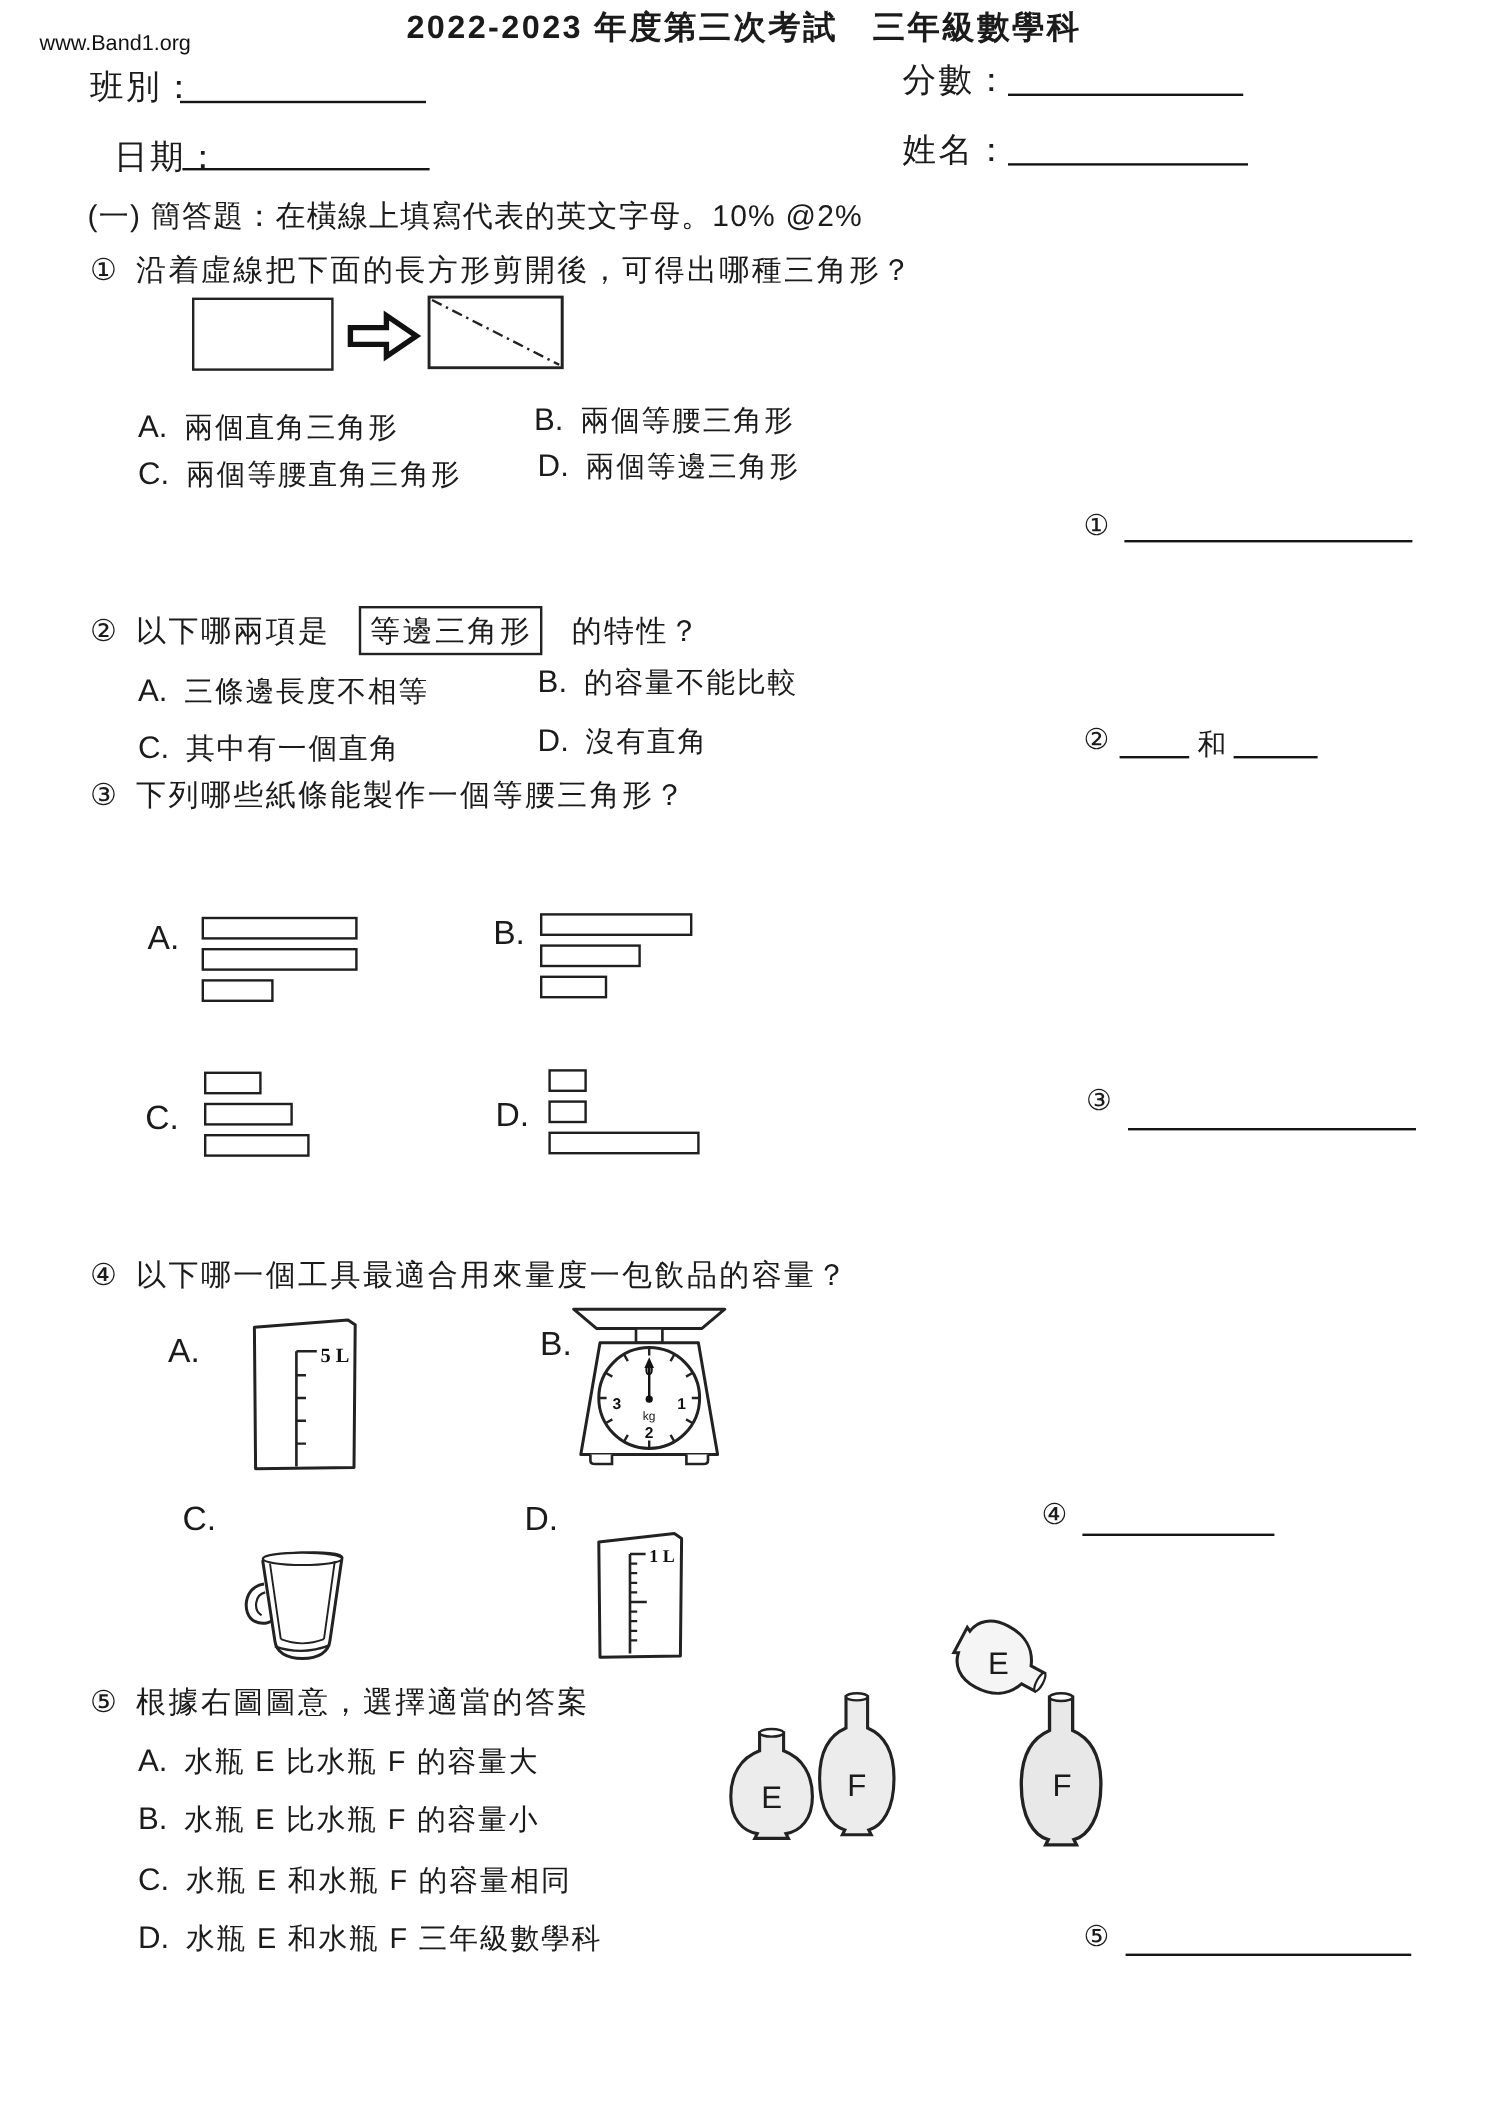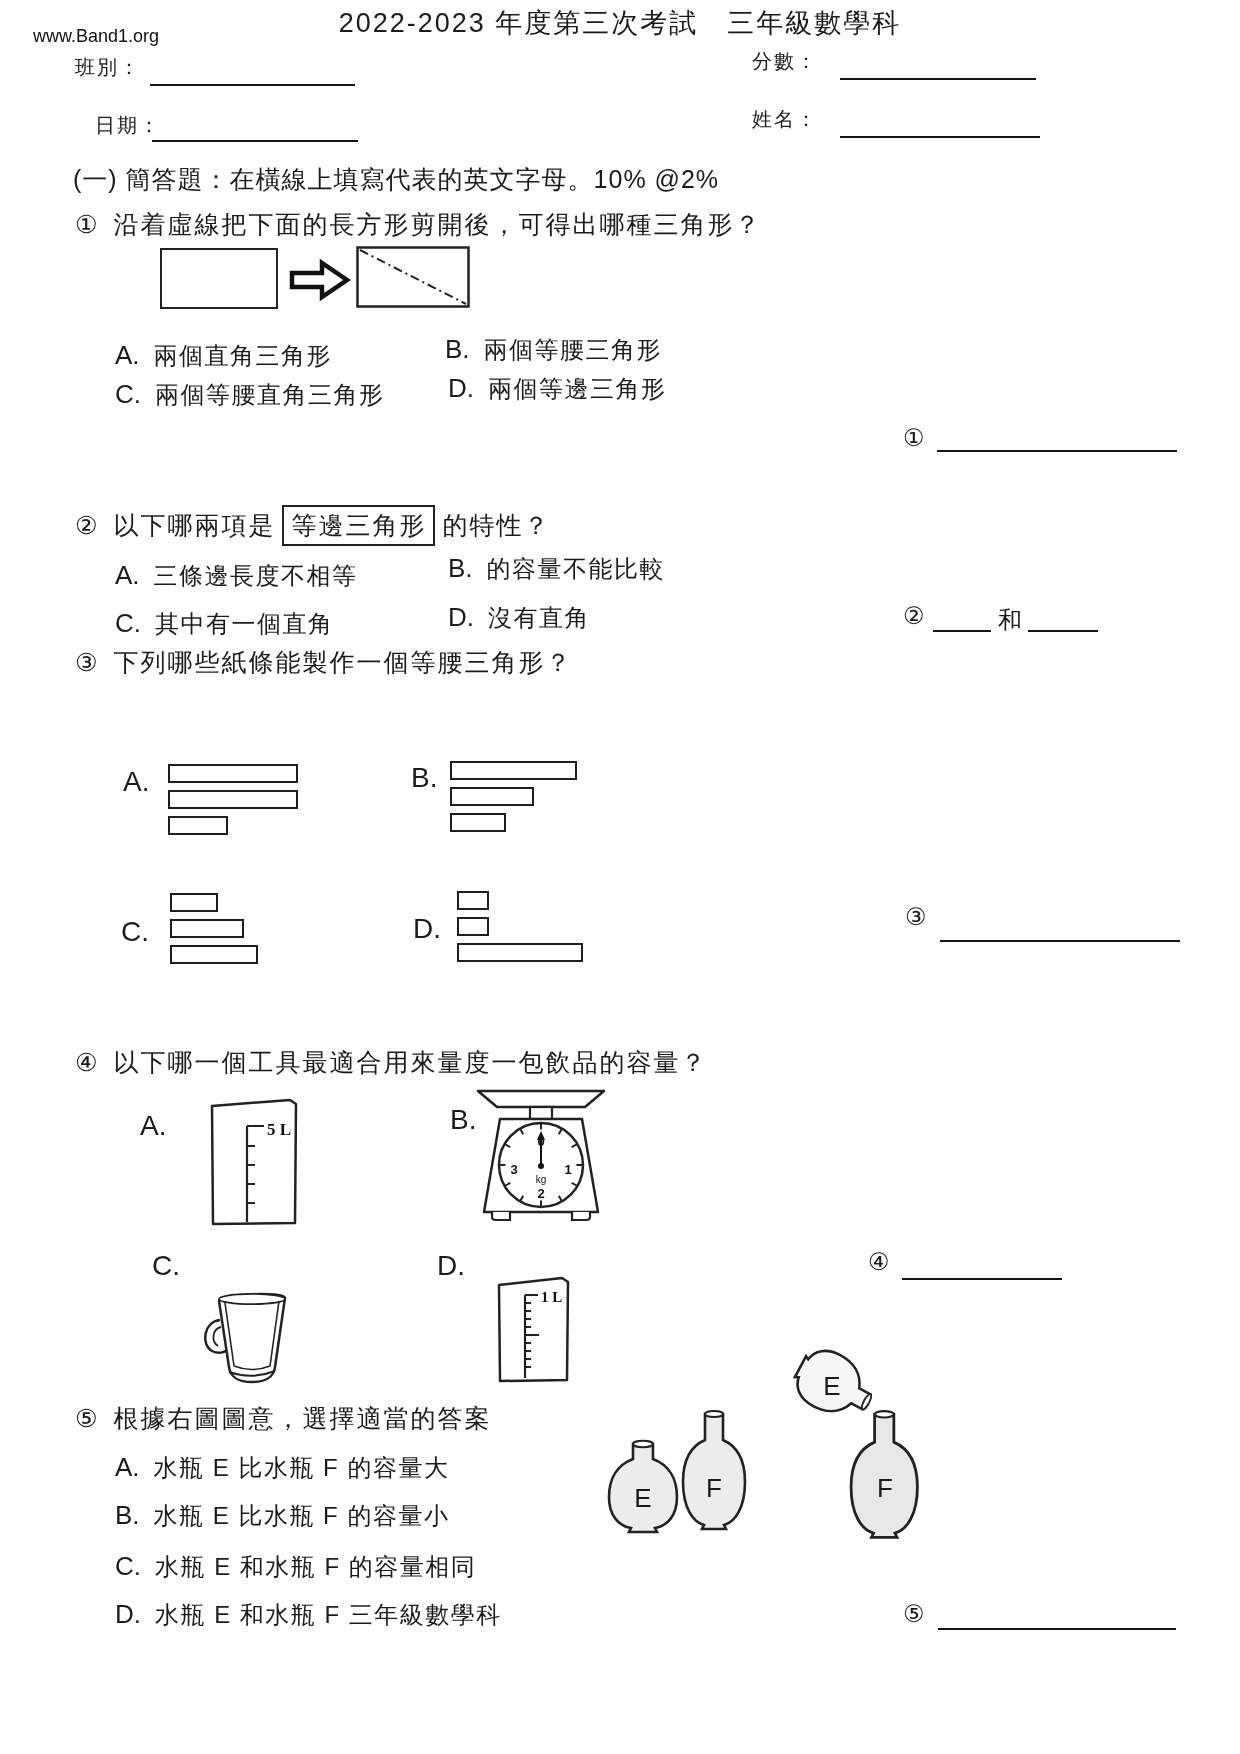--- a/index.html
+++ b/index.html
@@ -3,31 +3,31 @@
 <meta charset="utf-8">
 <style>
   * { margin:0; padding:0; box-sizing:border-box; }
   html,body { background:#ffffff; }
   .page {
     position:relative; width:1240px; height:1754px; background:#fff;
     font-family:"Liberation Sans","DejaVu Sans",sans-serif; color:#1b1b1b;
     overflow:hidden;
   }
   .abs { position:absolute; white-space:nowrap; }
-  .title { width:100%; text-align:center; font-size:27px; font-weight:normal; letter-spacing:2px; }
+  .title { width:100%; text-align:center; font-size:27px; font-weight:bold; letter-spacing:2px; }
   .watermark { font-size:18px; color:#111; }
-  .fieldlabel { font-size:20px; letter-spacing:2px; }
+  .fieldlabel { font-size:28px; letter-spacing:2px; }
   .blankline { position:absolute; border-bottom:2.5px solid #151515; }
   .section { font-size:25px; letter-spacing:1px; }
   .qline { font-size:25px; letter-spacing:2px; display:flex; align-items:center; }
   .qnum { margin-right:14px; }
   .optrow { display:flex; align-items:baseline; }
   .optlabel { font-size:26px; letter-spacing:0; margin-right:14px; }
   .opttext { font-size:24px; letter-spacing:1.5px; }
-  .boxed { display:inline-block; border:2px solid #222; padding:2px 7px; margin:0 7px; }
+  .boxed { display:inline-block; border:2px solid #222; padding:2px 7px; margin:0 24px; }
   .ansnum { font-size:24px; }
   .biglabel { font-size:28px; }
   .strip { border:2.2px solid #1f1f1f; height:19px; margin-bottom:7px; background:#fff; }
   .rectshape { position:absolute; border:2.5px solid #222; background:#fff; }
   svg { display:block; }
 </style>
 </head>
 <body>
 
 <div class="page">

